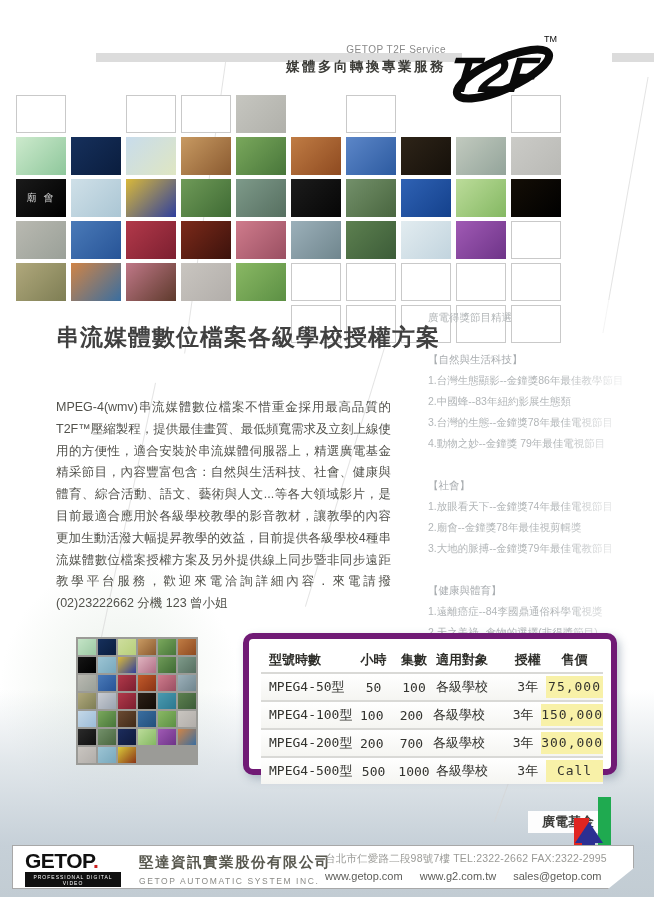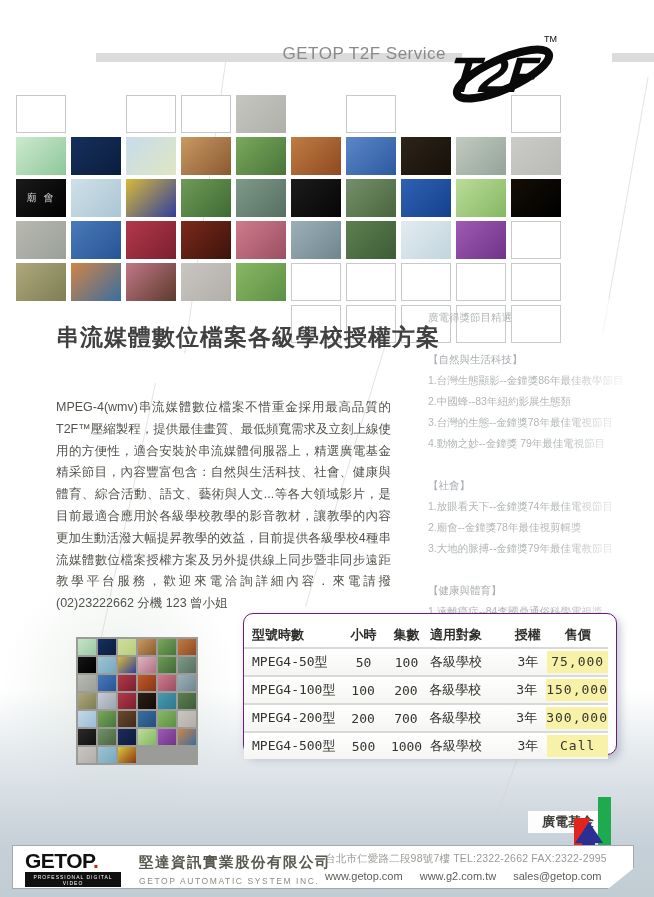--- a/index.html
+++ b/index.html
@@ -7,21 +7,21 @@
         font-family:"Liberation Sans",sans-serif;margin:0 auto;}
   
   .bg-bottom{position:absolute;left:0;top:690px;width:654px;height:207px;
     background:linear-gradient(180deg,rgba(201,211,218,0) 0%,rgba(201,211,218,.55) 35%,#c6d0d8 75%,#c2ccd3 100%);}
   .bg-left{position:absolute;left:0;top:560px;width:240px;height:260px;
     background:radial-gradient(closest-side,rgba(228,236,228,.8),rgba(228,236,228,0));}
   .diag{position:absolute;width:1px;background:#d4d4d4;opacity:.65;}
   
   .band{position:absolute;height:9px;background:#dcdcdc;}
   .brand-text{position:absolute;right:208px;top:44px;text-align:right;}
-  .brand-en{font-size:17px;color:#8a8a8a;letter-spacing:.5px;}
+  .brand-en{font-size:10px;color:#8a8a8a;letter-spacing:.5px;}
   .brand-zh{font-size:13.5px;color:#3c3c38;font-weight:bold;letter-spacing:2.5px;margin-top:3px;}
   .t2f{position:absolute;left:448px;top:32px;width:110px;height:80px;}
   
   .photo-grid{position:absolute;left:16px;top:95px;display:grid;
     grid-template-columns:repeat(10,50px);grid-auto-rows:38px;gap:4px 5px;}
   .photo-grid .cell{position:relative;display:flex;align-items:center;justify-content:center;overflow:hidden;}
   .photo-grid .box{background:#fff;border:1px solid #c9c9c9;}
   .photo-grid .x{background:transparent;}
   .photo-grid .cell span{font-size:10px;letter-spacing:2px;}
   
@@ -36,23 +36,23 @@
   .awards .sec{margin-top:21px;}
   .awards .sec-title{color:#a9adb0;}
   .awards-fade{position:absolute;left:560px;top:300px;width:94px;height:345px;
     background:linear-gradient(90deg,rgba(255,255,255,0),#ffffff 80%);}
   
   .mosaic{position:absolute;left:76px;top:637px;display:grid;
     grid-template-columns:repeat(6,18px);grid-auto-rows:16px;gap:2px;
     background:#9b9b97;padding:2px;}
   .mosaic .x{background:#9b9b97;}
   
-  .panel{position:absolute;left:243px;top:613px;width:374px;height:142px;background:#fff;
-    border:1px solid #701a75;border-radius:10px;box-shadow:3px 4px 8px rgba(110,130,150,.45);
-    padding:9px 8px 0 0;box-sizing:border-box;}
+  .panel{position:absolute;left:243px;top:633px;width:374px;height:142px;background:#fff;
+    border:6px solid #701a75;border-radius:10px;box-shadow:3px 4px 8px rgba(110,130,150,.45);
+    padding:9px 8px 0 12px;box-sizing:border-box;}
   .t-head{display:flex;align-items:center;height:24px;font-weight:bold;font-size:13px;color:#2e2e2a;}
   .t-row{display:flex;align-items:center;height:26px;border-top:2px solid #d9d9d6;
     background:linear-gradient(180deg,#ffffff,#f5f5f2);font-size:13px;color:#33332f;
     font-family:"DejaVu Sans Mono",monospace;}
   .c0{width:94px;padding-left:8px;} .c1{width:40px;text-align:center;}
   .c2{width:48px;text-align:center;} .c3{width:80px;text-align:left;font-family:Liberation Mono, monospace;}
   .c4{width:40px;text-align:center;} .c5{width:62px;text-align:center;}
   .t-row .c5{height:22px;line-height:22px;letter-spacing:1px;}
   
   .sponsor-label{position:absolute;left:528px;top:811px;width:80px;height:22px;line-height:22px;
@@ -88,20 +88,21 @@
   <div class="diag" style="left:205px;top:55px;height:300px;transform:rotate(8deg);"></div>
   <div class="diag" style="left:625px;top:75px;height:260px;transform:rotate(10deg);"></div>
   <div class="diag" style="left:348px;top:318px;height:295px;transform:rotate(17deg);"></div>
   <div class="diag" style="left:128px;top:380px;height:260px;transform:rotate(12deg);"></div>
   <div class="diag" style="left:528px;top:628px;height:200px;transform:rotate(20deg);"></div>
 
   <div class="band" style="left:96px;top:53px;width:366px;"></div>
   <div class="band" style="left:612px;top:53px;width:42px;"></div>
   <div class="brand-text">
     <div class="brand-en">GETOP T2F Service</div>
+    <div class="brand-zh">媒體多向轉換專業服務</div>
   </div>
   <div class="t2f">
     <svg viewBox="0 0 110 80" width="110" height="80" style="overflow:visible">
       <ellipse cx="55" cy="42" rx="50" ry="15" fill="none" stroke="#0a0a0a" stroke-width="8" transform="rotate(-24 55 42)"></ellipse>
       <text x="6" y="60" font-size="50" font-weight="bold" font-style="italic" fill="#0a0a0a" font-family="'Liberation Sans',sans-serif" transform="skewX(-6)">T2F</text>
       <text x="96" y="10" font-size="9" fill="#0a0a0a">TM</text>
     </svg>
   </div>
 
   <div class="photo-grid">

